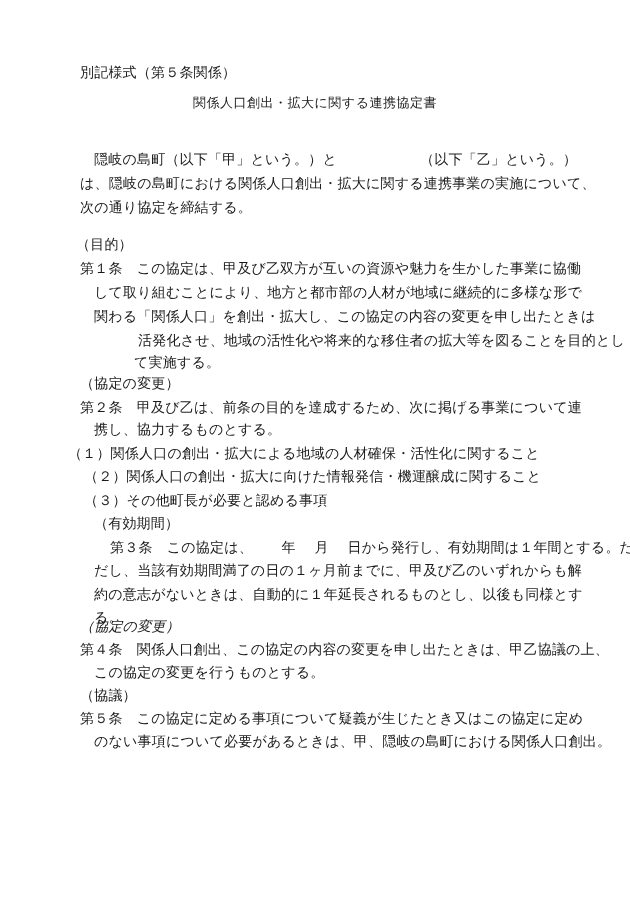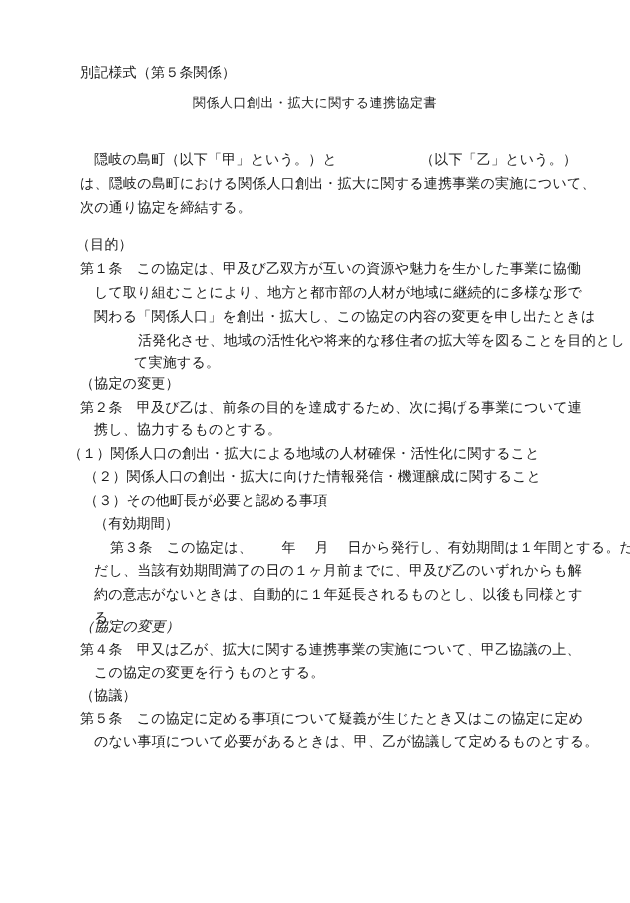--- a/index.html
+++ b/index.html
@@ -47,20 +47,20 @@
   <div class="line" style="left:84px; top:467px;">（２）関係人口の創出・拡大に向けた情報発信・機運醸成に関すること</div>
   <div class="line" style="left:84px; top:491px;">（３）その他町長が必要と認める事項</div>
 
   <div class="line" style="left:80px; top:514px;margin-left:14px;">（有効期間）</div>
   <div class="line" style="left:80px; top:538px;margin-left:30px;">第３条　この協定は、　　年　 月　 日から発行し、有効期間は１年間とする。た</div>
   <div class="line" style="left:94px; top:561px;">だし、当該有効期間満了の日の１ヶ月前までに、甲及び乙のいずれからも解</div>
   <div class="line" style="left:94px; top:585px;">約の意志がないときは、自動的に１年延長されるものとし、以後も同様とす</div>
   <div class="line" style="left:94px; top:608px;">る。</div>
 
   <div class="line" style="left:80px; top:617px;font-style:italic;">（協定の変更）</div>
-  <div class="line" style="left:80px; top:640px;">第４条　甲又は乙が、拡大に関する連携事業の実施について、甲乙協議の上、</div>
+  <div class="line" style="left:80px; top:640px;">第４条　関係人口創出、この協定の内容の変更を申し出たときは、甲乙協議の上、</div>
   <div class="line" style="left:94px; top:663px;">この協定の変更を行うものとする。</div>
 
   <div class="line" style="left:80px; top:686px;">（協議）</div>
   <div class="line" style="left:80px; top:709px;text-align:right;">第５条　この協定に定める事項について疑義が生じたとき又はこの協定に定め</div>
-  <div class="line" style="left:94px; top:732px;">のない事項について必要があるときは、甲、乙が協議して定めるものとする。</div>
+  <div class="line" style="left:94px; top:732px;">のない事項について必要があるときは、甲、隠岐の島町における関係人口創出。</div>
 
 </div>
 
 </body></html>

